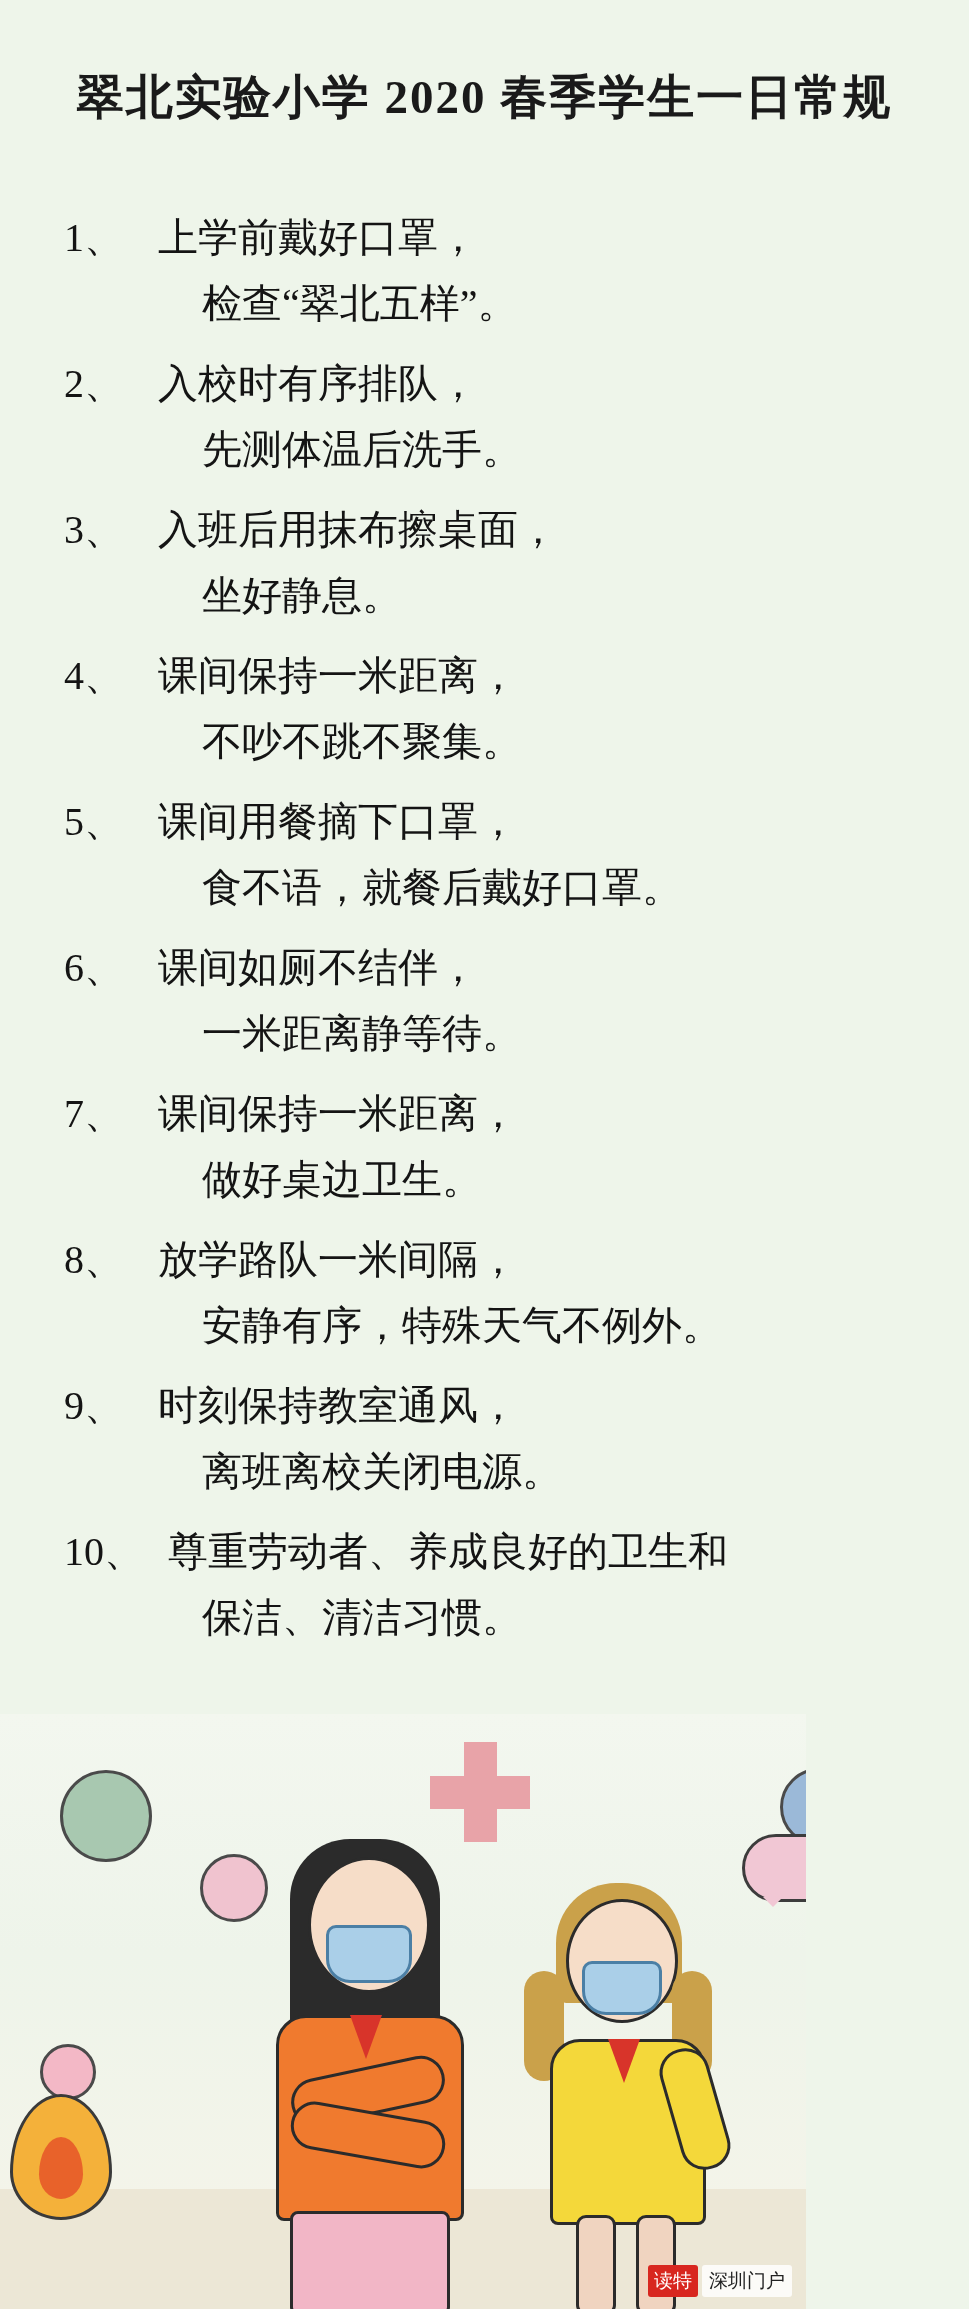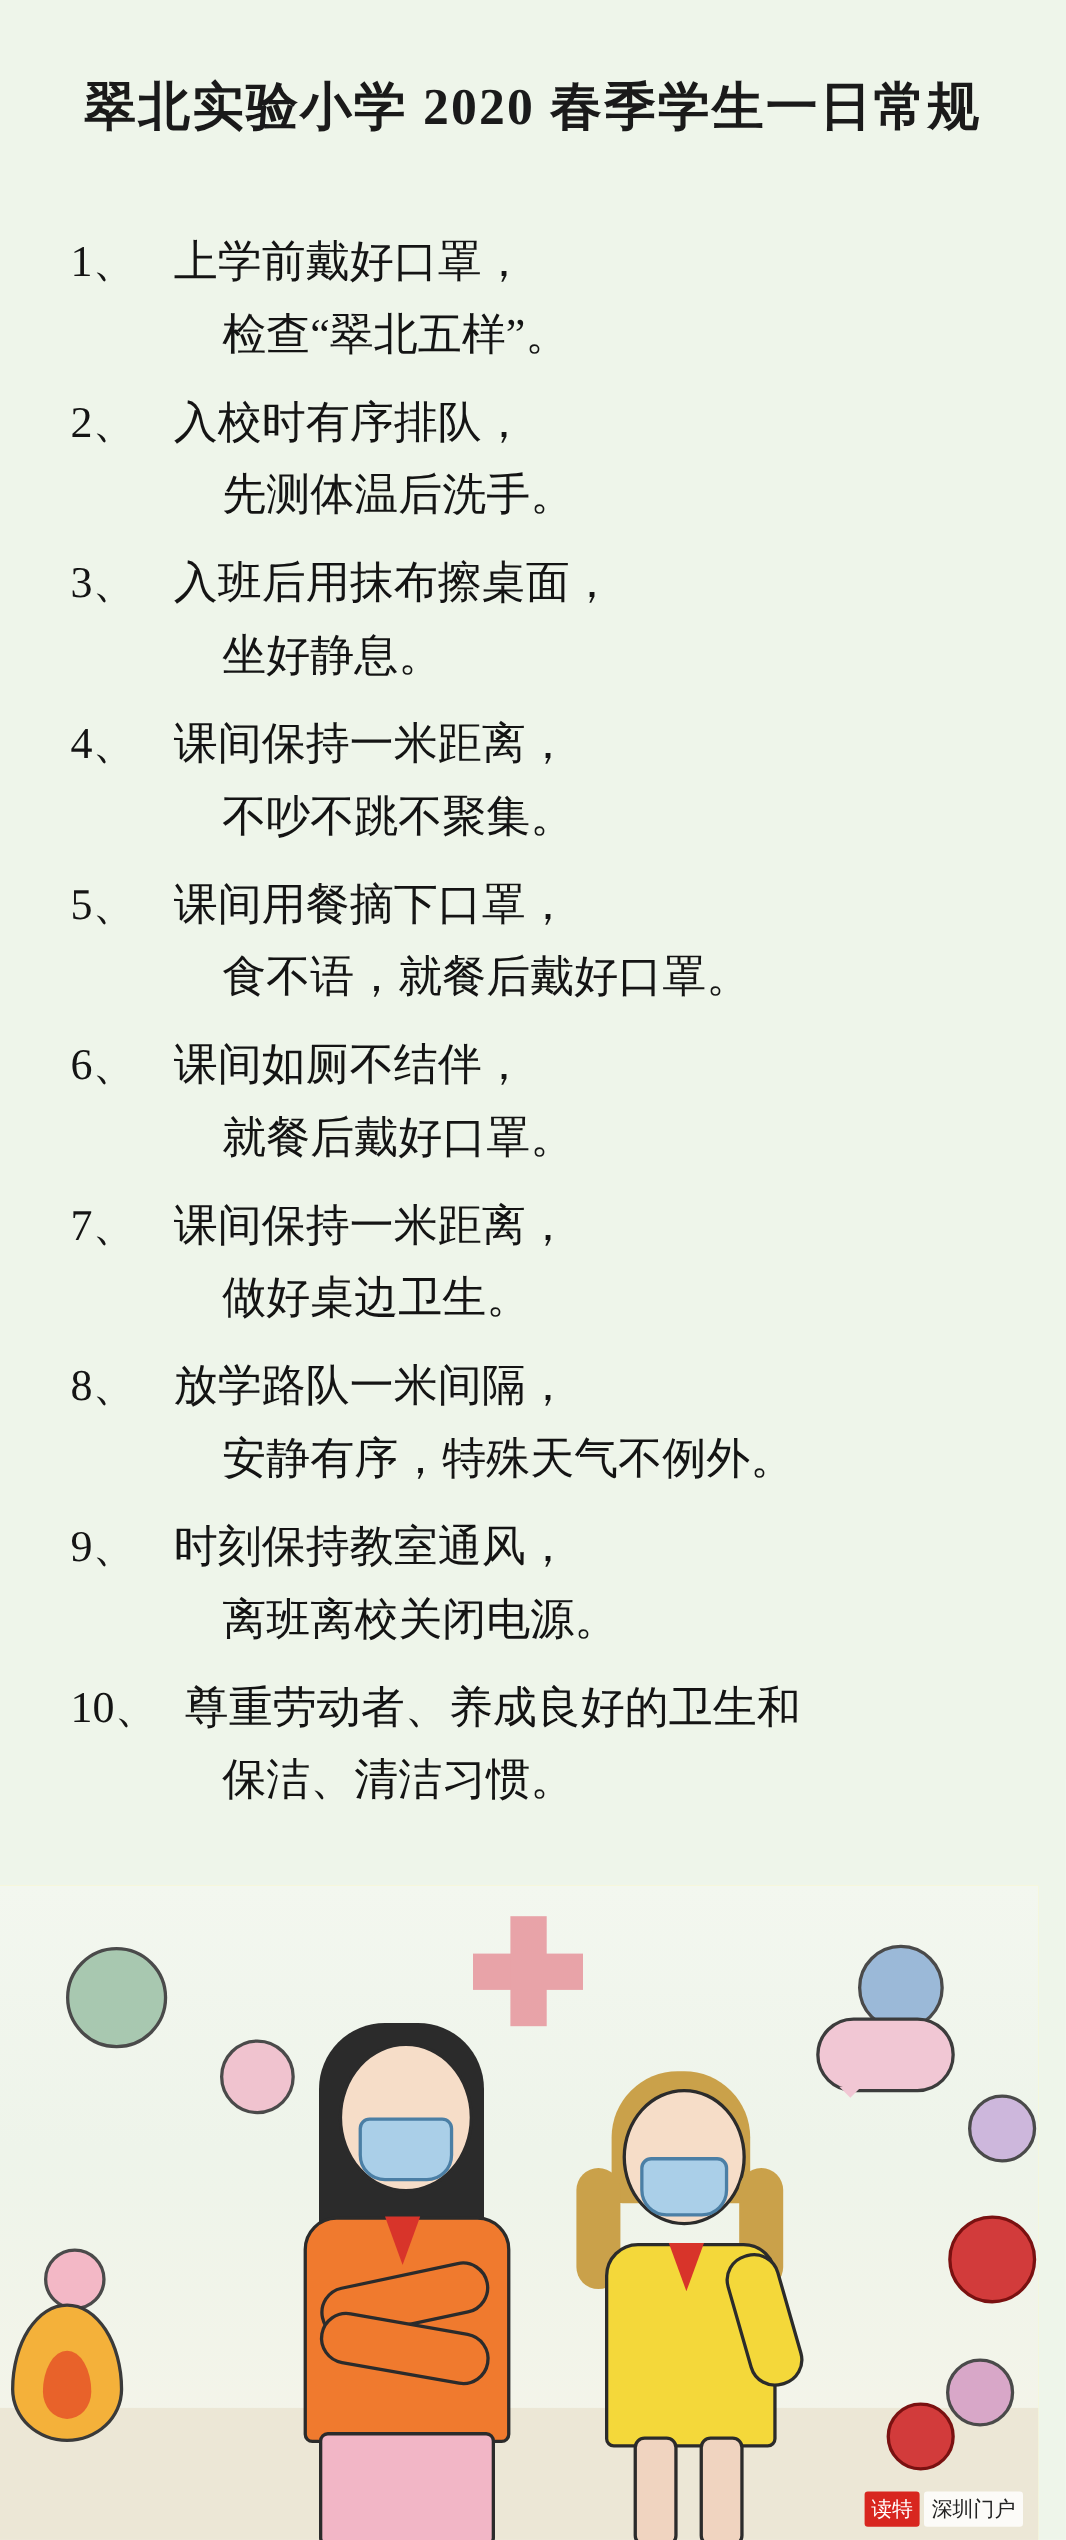--- a/index.html
+++ b/index.html
@@ -62,25 +62,24 @@
   .rule-line.second {
     padding-left: 8px;
     margin-left: 36px;
   }
 
   
   .art {
     position: absolute;
     left: 0;
     bottom: 0;
-    width: 916px;
+    width: 806px;
     height: 595px;
-    background: #fef9c3;
+    background: #8b5cf6;
     overflow: hidden;
-    padding-left: 28px;
   }
   .art-sky {
     position: absolute;
     inset: 0;
     background: linear-gradient(180deg,#f3f7ef 0%, #eef4ea 40%, #f6f4e9 100%);
   }
   .ground {
     position: absolute;
     left: 0; right: 0; bottom: 0;
     height: 120px;
@@ -281,21 +280,21 @@
       <span class="rule-body">
         <span class="rule-line">课间用餐摘下口罩，</span><br>
         <span class="rule-line second">食不语，就餐后戴好口罩。</span>
       </span>
     </li>
 
     <li class="rule">
       <span class="rule-num">6、</span>
       <span class="rule-body">
         <span class="rule-line">课间如厕不结伴，</span><br>
-        <span class="rule-line second">就餐后戴好口罩。</span>
+        <span class="rule-line second">一米距离静等待。</span>
       </span>
     </li>
 
     <li class="rule">
       <span class="rule-num">7、</span>
       <span class="rule-body">
         <span class="rule-line">课间保持一米距离，</span><br>
         <span class="rule-line second">做好桌边卫生。</span>
       </span>
     </li>

